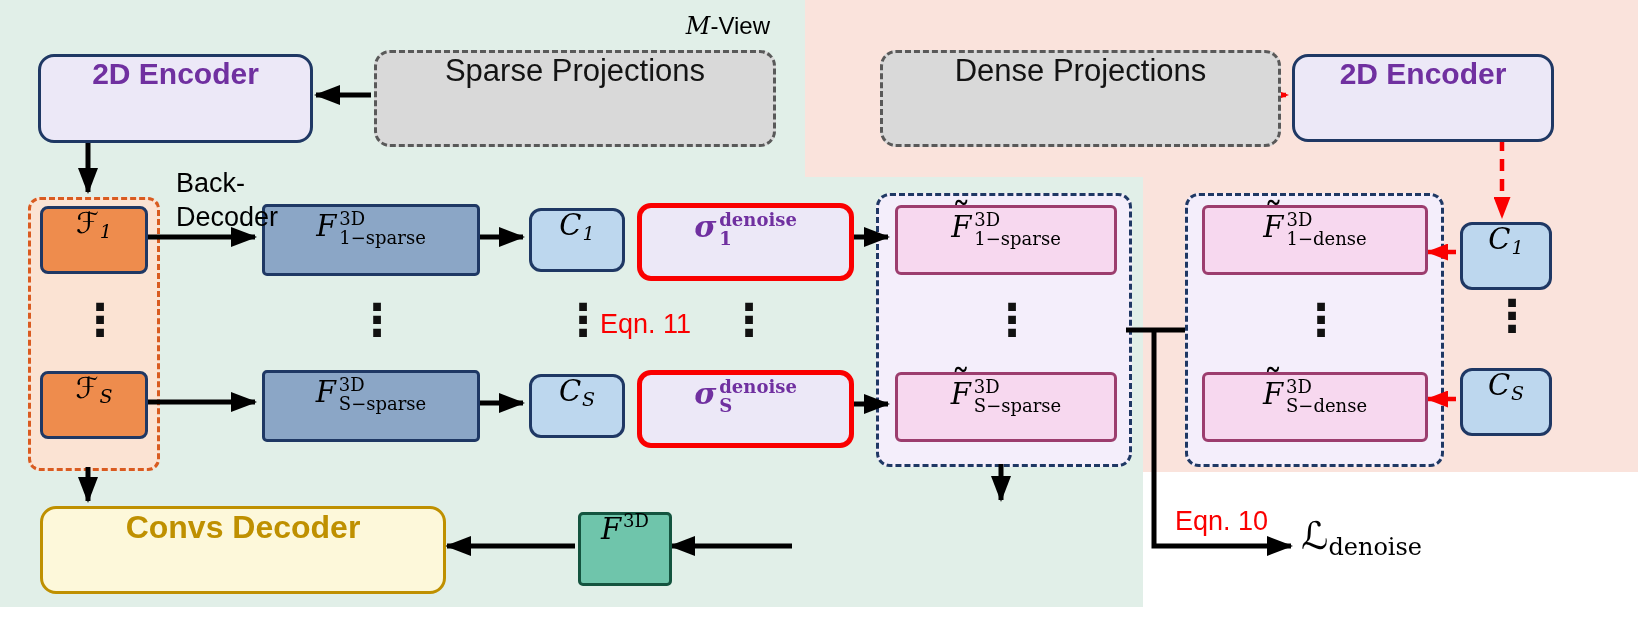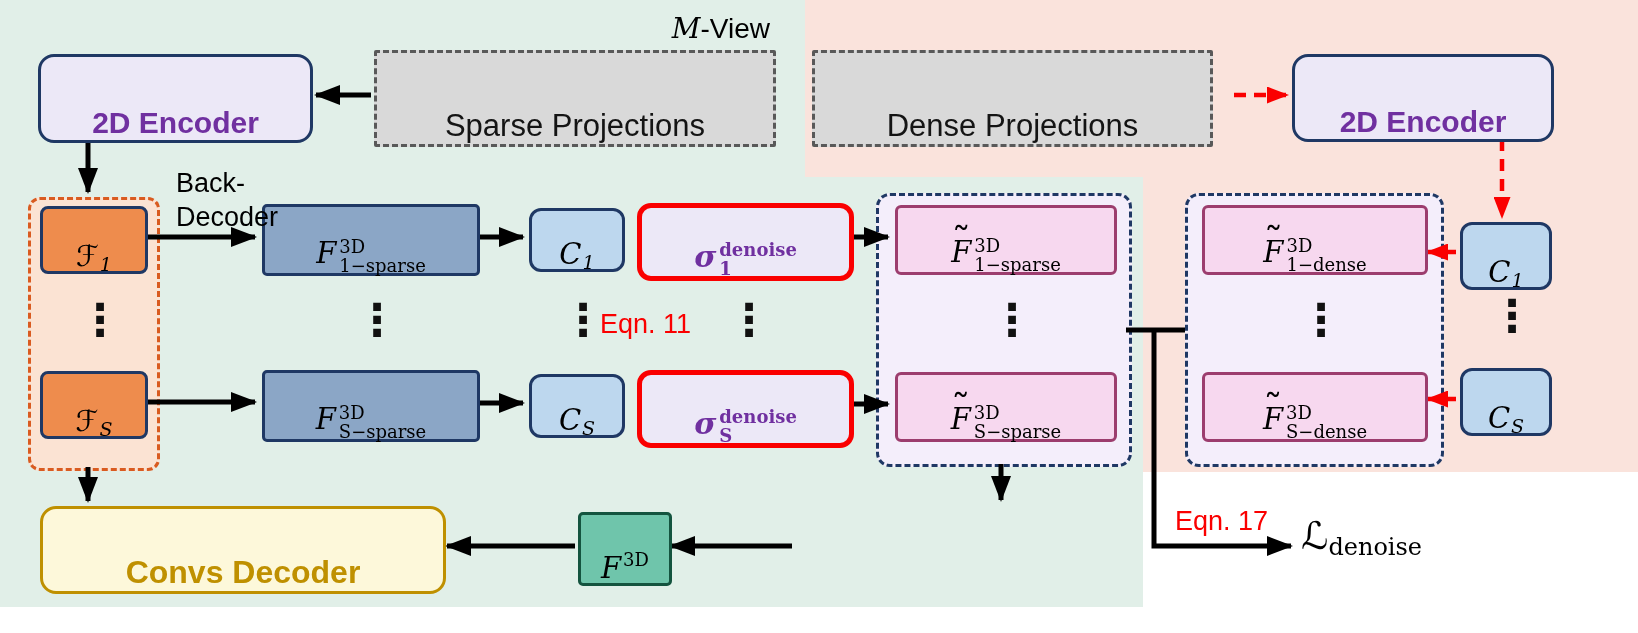--- a/index.html
+++ b/index.html
@@ -1,23 +1,23 @@
 <!DOCTYPE html>
 <html><head>
 <meta charset="utf-8">
 <style>
   html,body{margin:0;padding:0}
   body{font-family:"Liberation Sans",sans-serif;background:#fff}
   #canvas{position:relative;width:1638px;height:633px;background:#ffffff;overflow:hidden}
   .abs{position:absolute}
-  .box{position:absolute;display:flex;align-items:flex-end;justify-content:center;text-align:center}
+  .box{position:absolute;display:flex;align-items:flex-start;justify-content:center;text-align:center}
   .bg-mint{background:#e1efe8}
   .bg-pink{background:#fae3dc}
   .encoder{background:#ece8f7;border:3px solid #1f3864;border-radius:16px;color:#7030a0;font-weight:bold;font-size:30px}
-  .grayproj{background:#d9d9d9;border:3px dashed #595959;border-radius:2px;color:#141414;font-size:31px}
+  .grayproj{background:#d9d9d9;border:3px dashed #595959;border-radius:16px;color:#141414;font-size:31px}
   .orange-wrap{background:#fbe3d3;border:3px dashed #d95b20;border-radius:12px}
   .fscript-box{background:#ee8c4d;border:3px solid #1f3864;border-radius:8px}
   .bluegray{background:#8ba6c6;border:3px solid #1f3864;border-radius:5px}
   .cbox{background:#bdd7ee;border:3px solid #1f3864;border-radius:12px}
   .sigmabox{background:#ece8f7;border:5px solid #fa0000;border-radius:14px}
   .dash-wrap{background:#f4eefb;border:3px dashed #1f3864;border-radius:14px}
   .pinkbox{background:#f7d8ef;border:3px solid #9c3d6e;border-radius:6px}
   .greenbox{background:#a9d18e;border:3px solid #538135;border-radius:18px;color:#385723;font-weight:bold;font-size:32px}
   .tealbox{background:#6fc5ab;border:3px solid #14543f;border-radius:5px}
   .yellowbox{background:#fdf8da;border:3px solid #bf9000;border-radius:16px;color:#bf9000;font-weight:bold;font-size:32px}
@@ -84,21 +84,21 @@
     <line class="redd" x1="1456" y1="252" x2="1428" y2="252" marker-end="url(#mR)"></line>
     <line class="redd" x1="1456" y1="399" x2="1428" y2="399" marker-end="url(#mR)"></line>
   </svg>
 
   <div class="box encoder" style="left:38px;top:54px;width:269px;height:83px">
     <span>2D Encoder</span>
   </div>
   <div class="box grayproj" style="left:374px;top:50px;width:396px;height:91px">
     <span>Sparse Projections</span>
   </div>
-  <div class="box grayproj" style="left:812px;top:50px;width:395px;height:91px">
+  <div class="box grayproj" style="left:880px;top:50px;width:395px;height:91px">
     <span>Dense Projections</span>
   </div>
   <div class="box encoder" style="left:1292px;top:54px;width:256px;height:82px">
     <span>2D Encoder</span>
   </div>
 
   <div class="box fscript-box" style="left:40px;top:206px;width:102px;height:62px">
     <span class="math">
         <span class="scriptfont">ℱ</span>
         <span class="msub">1</span>
@@ -216,27 +216,27 @@
   <div class="box yellowbox" style="left:40px;top:506px;width:400px;height:82px">
     <span>Convs Decoder</span>
   </div>
   <div class="box tealbox" style="left:578px;top:512px;width:88px;height:68px">
     <span class="math">
         <span class="mbase">F</span>
         <span class="suponly">3D</span>
       </span>
   </div>
 
-  <div class="lbl" style="left:640px;top:12px;width:130px;text-align:right;font-size:28px"><span class="mit">M</span><span>-View</span></div>
+  <div class="lbl" style="left:640px;top:12px;width:130px;text-align:right;font-size:24px"><span class="mit">M</span><span>-View</span></div>
   <div class="lbl" style="left:176px;top:167px;line-height:1.25">
     <div>Back-</div>
     <div>Decoder</div>
   </div>
   <div class="redlbl" style="left:600px;top:309px"><span>Eqn. 11</span></div>
-  <div class="redlbl" style="left:1175px;top:506px"><span>Eqn. 17</span></div>
+  <div class="redlbl" style="left:1175px;top:506px"><span>Eqn. 10</span></div>
   <div class="loss" style="left:1301px;top:514px">
       <span class="loss-base">ℒ</span>
       <span class="loss-sub">denoise</span>
     </div>
 
   <div class="dots" style="left:78px;top:296px">⋮</div>
   <div class="dots" style="left:355px;top:296px">⋮</div>
   <div class="dots" style="left:561px;top:296px">⋮</div>
   <div class="dots" style="left:727px;top:296px">⋮</div>
   <div class="dots" style="left:990px;top:296px">⋮</div>

